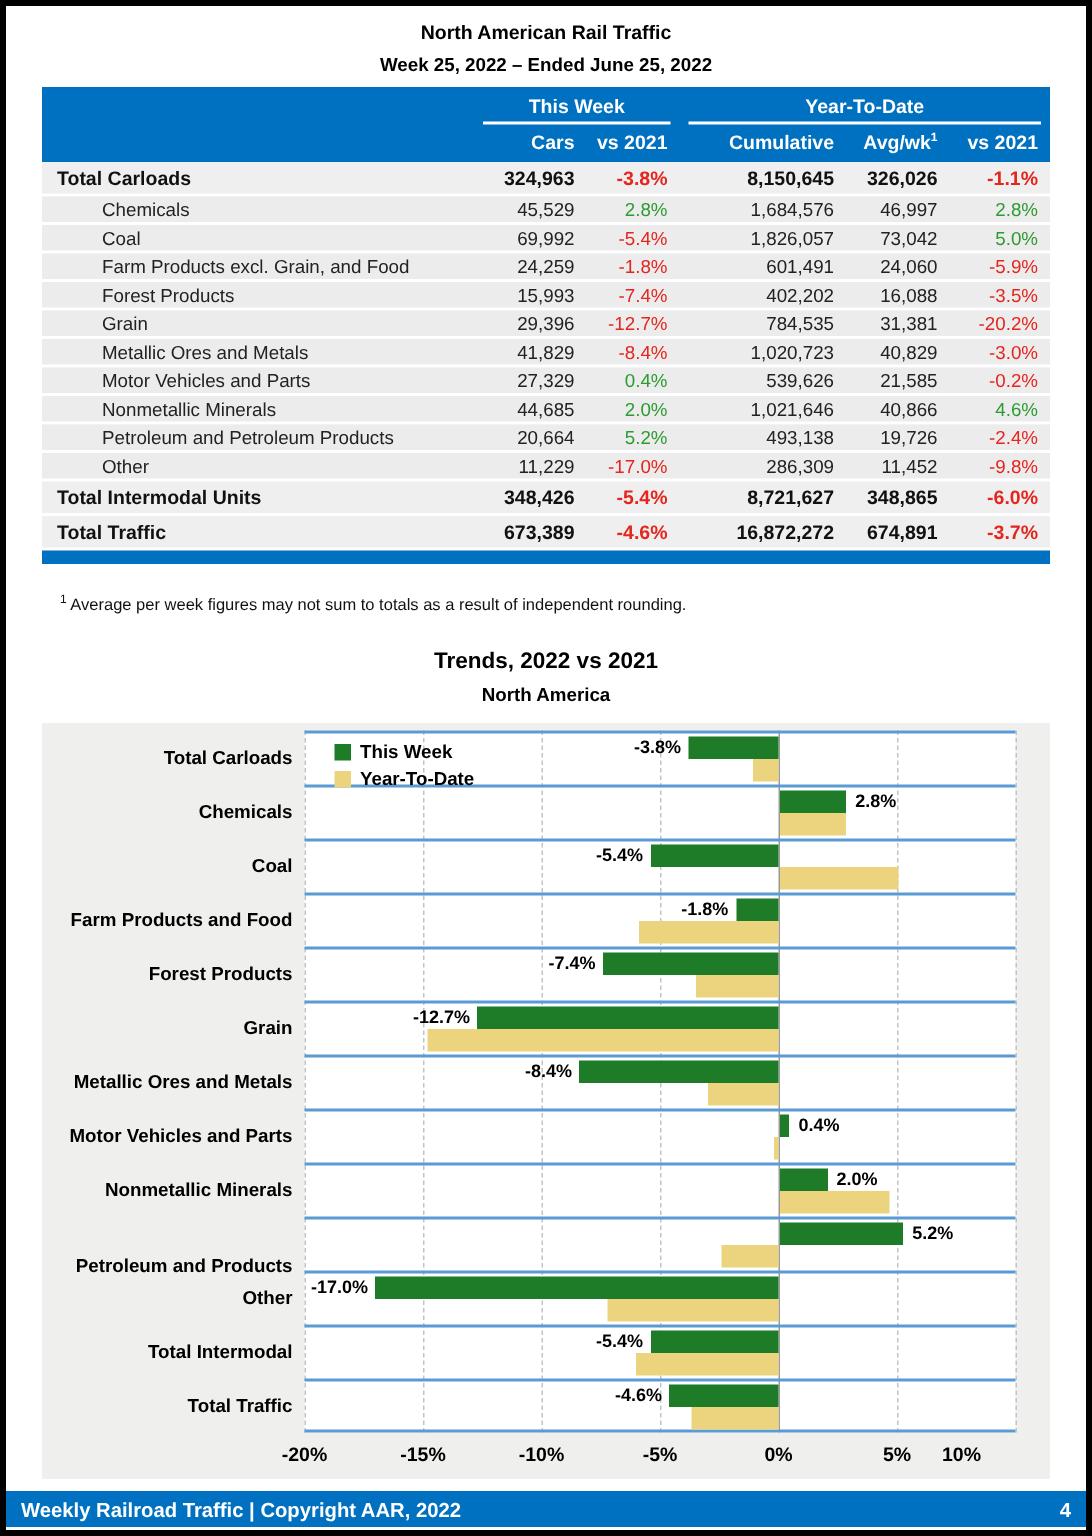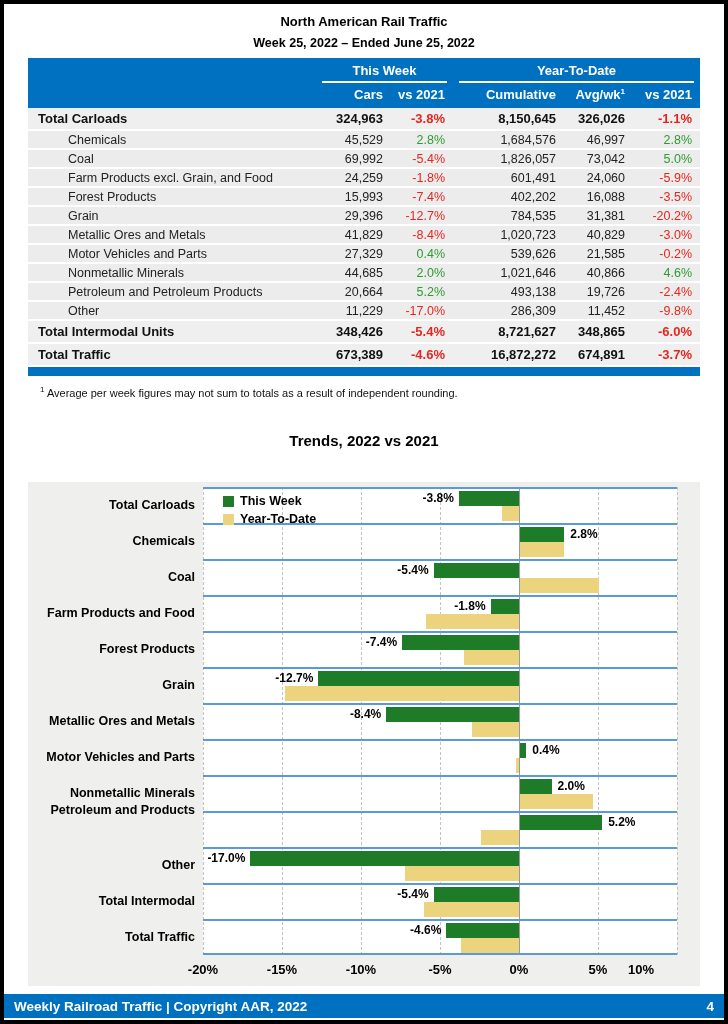--- a/index.html
+++ b/index.html
@@ -37,21 +37,21 @@
   .trow.total .c-label { padding-left:10px; }
   .c-cars { width:75px; text-align:right; }
   .c-cars_vs { width:62px; text-align:right; }
   .c-cumulative { width:111px; text-align:right; }
   .c-avg_wk { width:69px; text-align:right; }
   .c-ytd_vs { width:67px; text-align:right; }
   .neg { color:#E5261F; } .pos { color:#2E9B32; }
   .table-bottom-bar { height:9px; background:#0070C0; }
 
   
-  .footnote { position:absolute; left:36px; top:381px; font-size:11px; color:#111; }
+  .footnote { position:absolute; left:36px; top:391px; font-size:11px; color:#111; }
 
   
   .chart-title { position:absolute; top:428px; left:0; right:0; text-align:center;
                  font-size:15px; font-weight:bold; color:#000; }
   .chart-subtitle { position:absolute; top:452px; left:0; right:0; text-align:center;
                     font-size:12.5px; font-weight:bold; color:#000; }
 
   
   .chart-panel { position:absolute; left:24px; top:478px; width:672px; height:504px;
                  background:#EFEFED; }
@@ -214,20 +214,21 @@
             <div class="c-avg_wk">674,891</div>
             <div class="c-ytd_vs neg">-3.7%</div>
           </div>
         </div>
       <div class="table-bottom-bar"></div>
     </div>
 
     <div class="footnote"><sup>1</sup> <span>Average per week figures may not sum to totals as a result of independent rounding.</span></div>
 
     <div class="chart-title">Trends, 2022 vs 2021</div>
+    <div class="chart-subtitle">North America</div>
 
     <div class="chart-panel">
       <div class="plot-area">
         <div class="legend">
           <div class="legend-row">
             <span class="swatch" style="background: rgb(30, 123, 40);"></span>
             <span class="legend-label">This Week</span>
           </div>
           <div class="legend-row">
             <span class="swatch" style="background: rgb(236, 212, 127);"></span>
@@ -310,21 +311,21 @@
       <div>
           <div class="cat" style="top: 5px;">Total Carloads</div>
           <div class="cat" style="top: 41px;">Chemicals</div>
           <div class="cat" style="top: 77px;">Coal</div>
           <div class="cat" style="top: 113px;">Farm Products and Food</div>
           <div class="cat" style="top: 149px;">Forest Products</div>
           <div class="cat" style="top: 185px;">Grain</div>
           <div class="cat" style="top: 221px;">Metallic Ores and Metals</div>
           <div class="cat" style="top: 257px;">Motor Vehicles and Parts</div>
           <div class="cat" style="top: 293px;">Nonmetallic Minerals</div>
-          <div class="cat" style="top: 310px;">Petroleum and Products</div>
+          <div class="cat" style="top: 344px;">Petroleum and Products</div>
           <div class="cat" style="top: 365px;">Other</div>
           <div class="cat" style="top: 401px;">Total Intermodal</div>
           <div class="cat" style="top: 437px;">Total Traffic</div>
         </div>
       <div>
           <div class="xtick" style="left: 145px;">-20%</div>
           <div class="xtick" style="left: 224px;">-15%</div>
           <div class="xtick" style="left: 303px;">-10%</div>
           <div class="xtick" style="left: 382px;">-5%</div>
           <div class="xtick" style="left: 461px;">0%</div>

